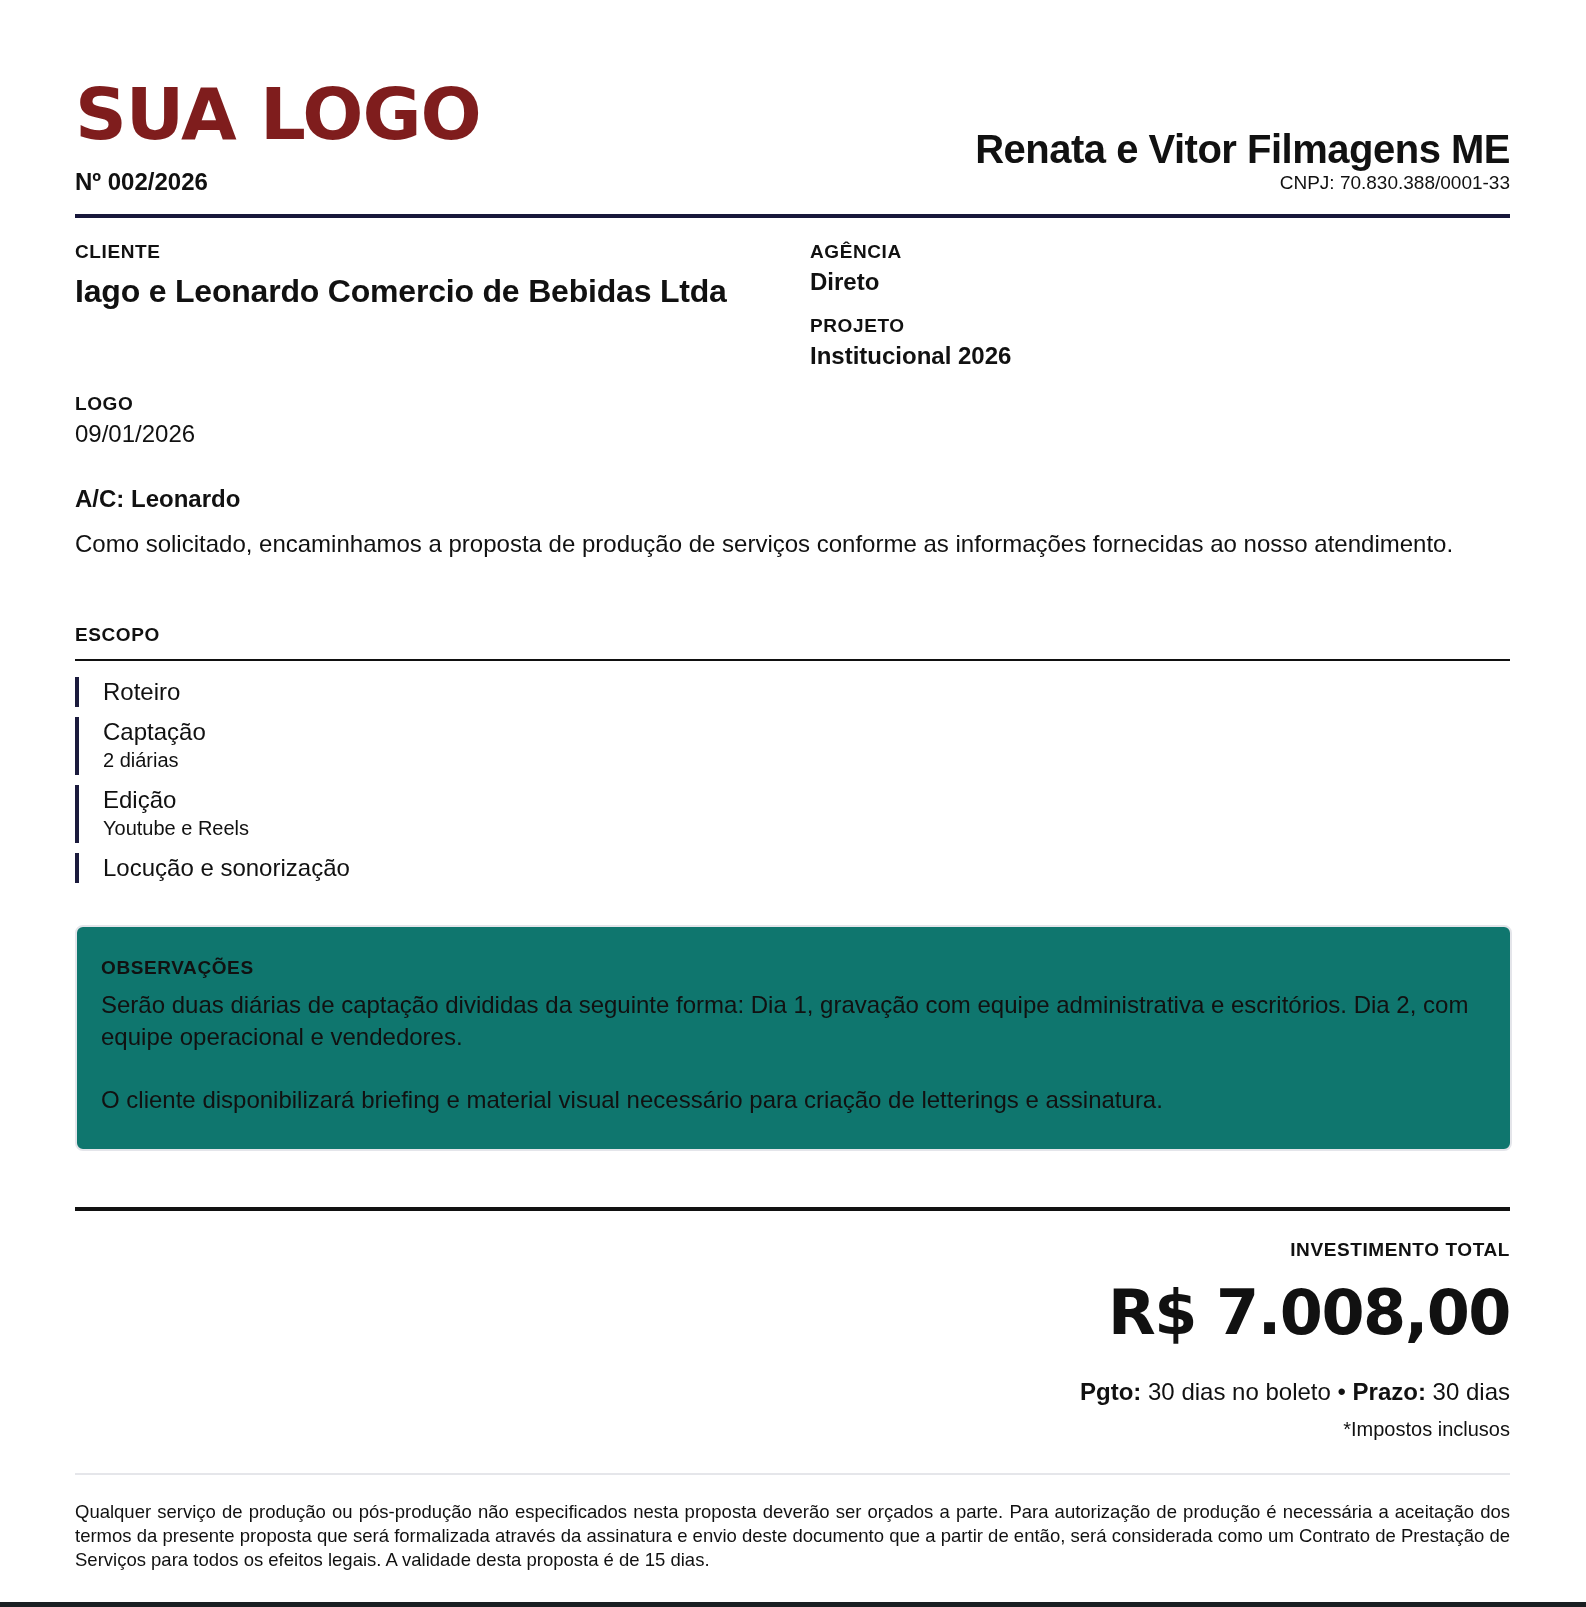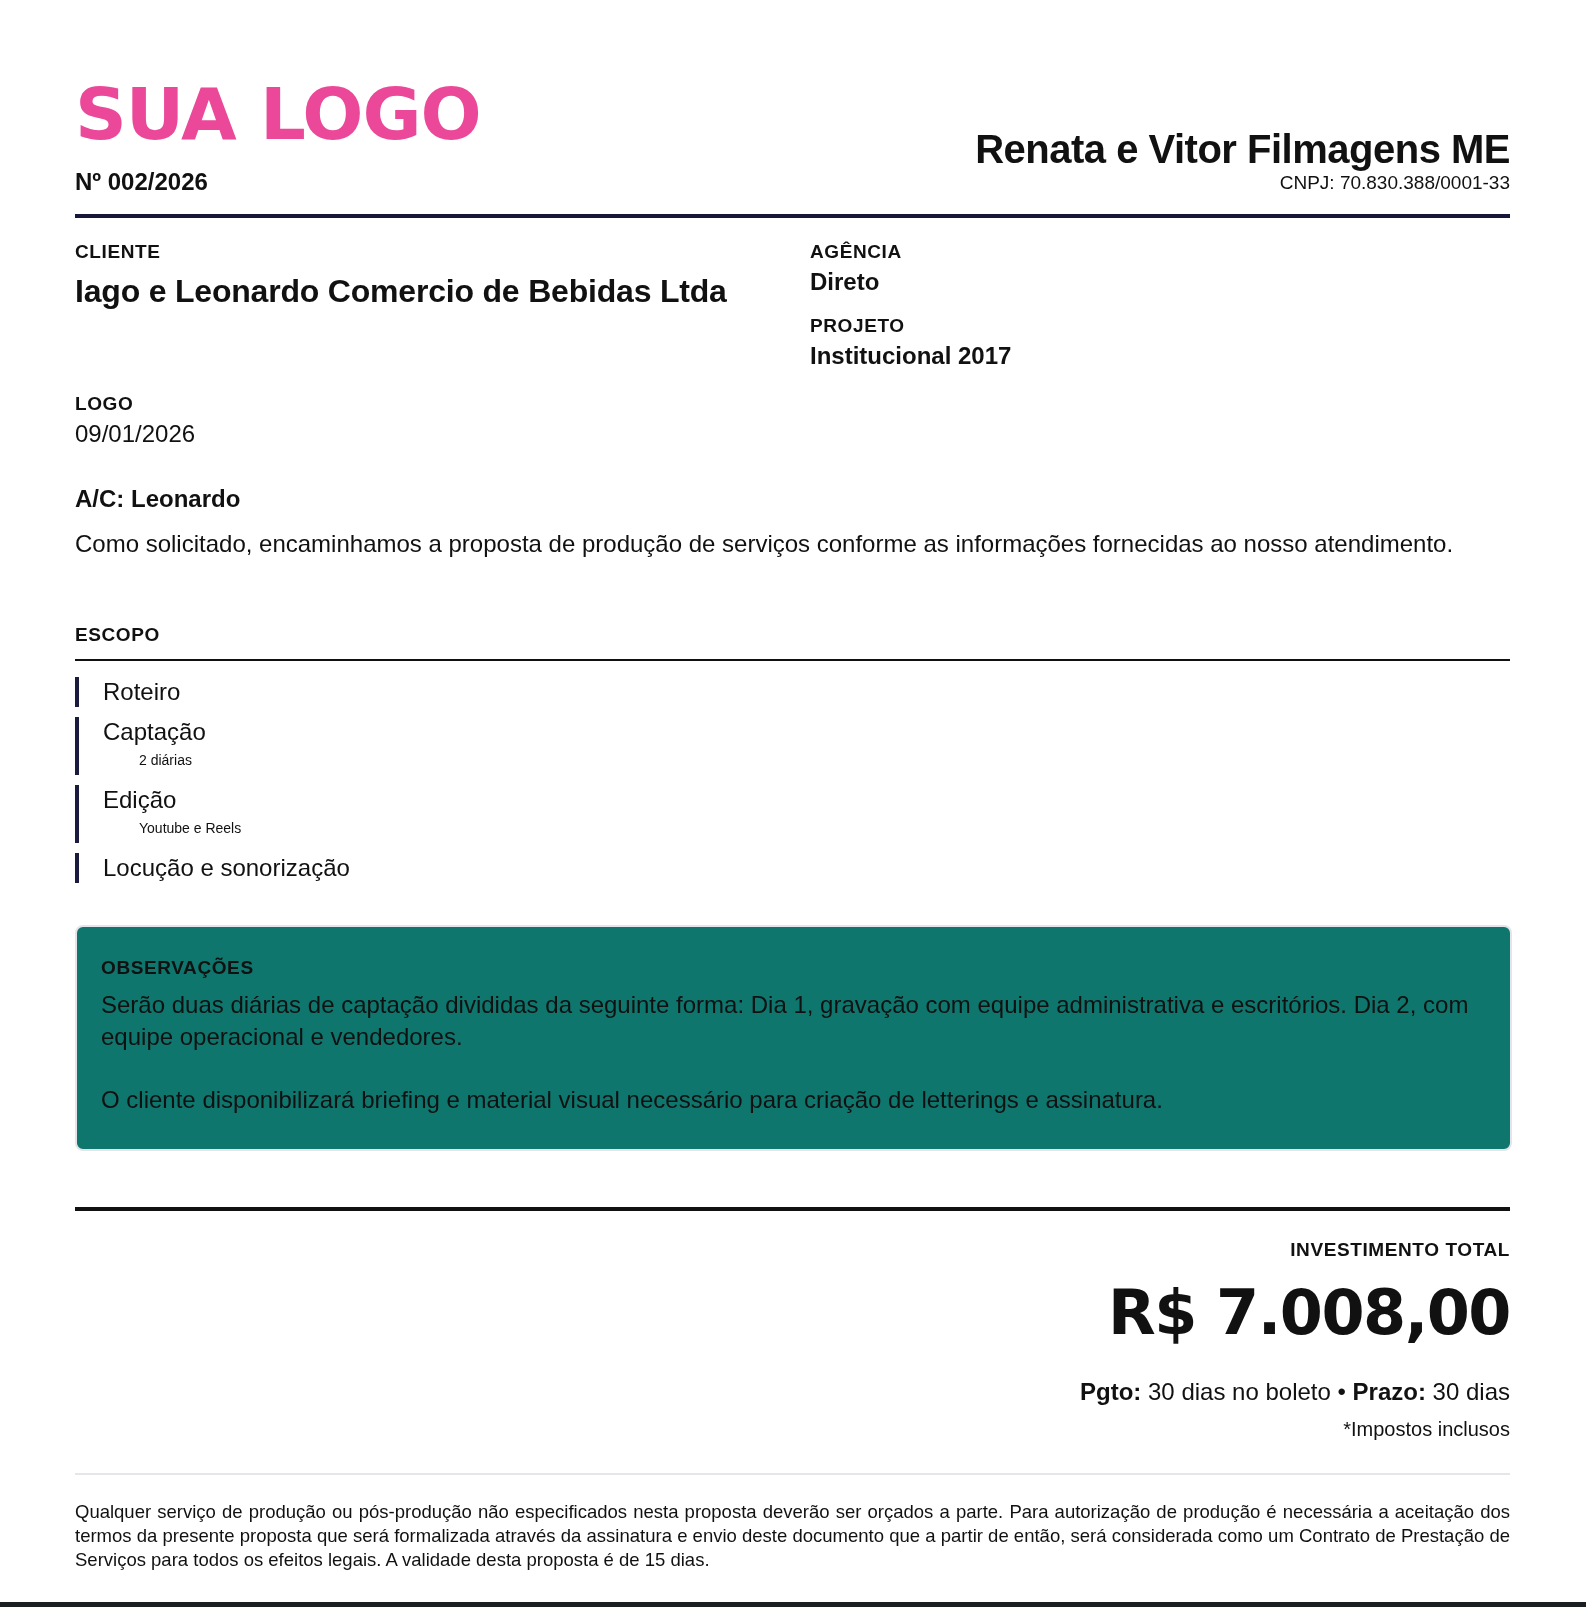--- a/index.html
+++ b/index.html
@@ -1,42 +1,42 @@
 <!DOCTYPE html>
 <html><head>
 <meta charset="utf-8">
 <style>
   html, body { margin: 0; padding: 0; }
   body {
     width: 1586px; height: 1607px; background: #ffffff; position: relative; overflow: hidden;
     font-family: "Liberation Sans", "DejaVu Sans", sans-serif; color: #111111;
   }
   .page { position: absolute; left: 75px; top: 0; width: 1435px; }
-  .logo { position: absolute; left: 0; top: 78px; font-size: 72px; font-weight: 900; color: #ec4899; letter-spacing: -1px; line-height: 1; font-family: "DejaVu Sans", sans-serif; }
+  .logo { position: absolute; left: 0; top: 78px; font-size: 72px; font-weight: 900; color: #7f1d1d; letter-spacing: -1px; line-height: 1; font-family: "DejaVu Sans", sans-serif; }
   .doc-num { position: absolute; left: 0; top: 168px; font-size: 24px; font-weight: 700; line-height: 28px; }
   .company { position: absolute; right: 0; top: 126px; text-align: right; }
   .company-name { font-size: 40px; font-weight: 700; letter-spacing: -0.5px; line-height: 46px; }
   .cnpj { font-size: 19px; line-height: 22px; margin-top: 0px; }
   .rule-top { position: absolute; left: 0; top: 214px; width: 1435px; height: 4px; background: #17173a; }
   .label { font-size: 19px; font-weight: 700; letter-spacing: 0.6px; line-height: 22px; }
   .client-block { position: absolute; left: 0; top: 241px; }
   .client-name { font-size: 32px; font-weight: 700; line-height: 40px; margin-top: 8px; letter-spacing: -0.2px; }
   .agency-block { position: absolute; left: 735px; top: 241px; }
   .agency-val { font-size: 24px; font-weight: 700; line-height: 30px; margin-top: 4px; }
   .project-label { margin-top: 18px; }
   .date-block { position: absolute; left: 0; top: 393px; }
   .date-val { font-size: 24px; line-height: 30px; margin-top: 4px; }
   .ac { position: absolute; left: 0; top: 484px; font-size: 24px; font-weight: 700; line-height: 30px; }
   .intro { position: absolute; left: 0; top: 529px; width: 1400px; font-size: 24px; line-height: 30px; }
   .scope-label { position: absolute; left: 0; top: 624px; }
   .rule-scope { position: absolute; left: 0; top: 659px; width: 1435px; height: 2px; background: #111; }
   .scope-list { position: absolute; left: 0; top: 677px; }
   .scope-item { border-left: 4px solid #1b1b3d; padding-left: 24px; margin-bottom: 10px; }
   .scope-title { font-size: 24px; line-height: 30px; }
-  .scope-sub { font-size: 14px; line-height: 26px; padding-bottom: 2px; margin-left: 36px; }
+  .scope-sub { font-size: 20px; line-height: 26px; padding-bottom: 2px; }
   .obs { position: absolute; left: 0; top: 925px; width: 1385px; height: 192px; background: #0f766e; border: 2px solid #e4e5ea; border-radius: 8px; padding: 30px 24px 0 24px; }
   .obs-label { font-size: 19px; }
   .obs p { margin: 10px 0 0 0; font-size: 24px; line-height: 32px; }
   .obs p.second { margin-top: 31px; }
   .rule-total { position: absolute; left: 0; top: 1207px; width: 1435px; height: 4px; background: #111; }
   .total-block { position: absolute; right: 0; top: 1239px; text-align: right; }
   .total-amount { font-size: 62px; font-weight: 900; line-height: 72px; letter-spacing: -1.5px; margin-top: 16px; font-family: "DejaVu Sans", sans-serif; text-align: right; }
   .terms { font-size: 24px; line-height: 30px; margin-top: 28px; }
   .terms b { font-weight: 700; }
   .taxes { font-size: 20px; line-height: 24px; margin-top: 10px; }
@@ -61,21 +61,21 @@
 
   <div class="client-block">
     <div class="label">CLIENTE</div>
     <div class="client-name">Iago e Leonardo Comercio de Bebidas Ltda</div>
   </div>
 
   <div class="agency-block">
     <div class="label">AGÊNCIA</div>
     <div class="agency-val">Direto</div>
     <div class="label project-label">PROJETO</div>
-    <div class="agency-val">Institucional 2017</div>
+    <div class="agency-val">Institucional 2026</div>
   </div>
 
   <div class="date-block">
     <div class="label">LOGO</div>
     <div class="date-val">09/01/2026</div>
   </div>
 
   <div class="ac">A/C: Leonardo</div>
   <div class="intro">Como solicitado, encaminhamos a proposta de produção de serviços conforme as informações fornecidas ao nosso atendimento.</div>
 

